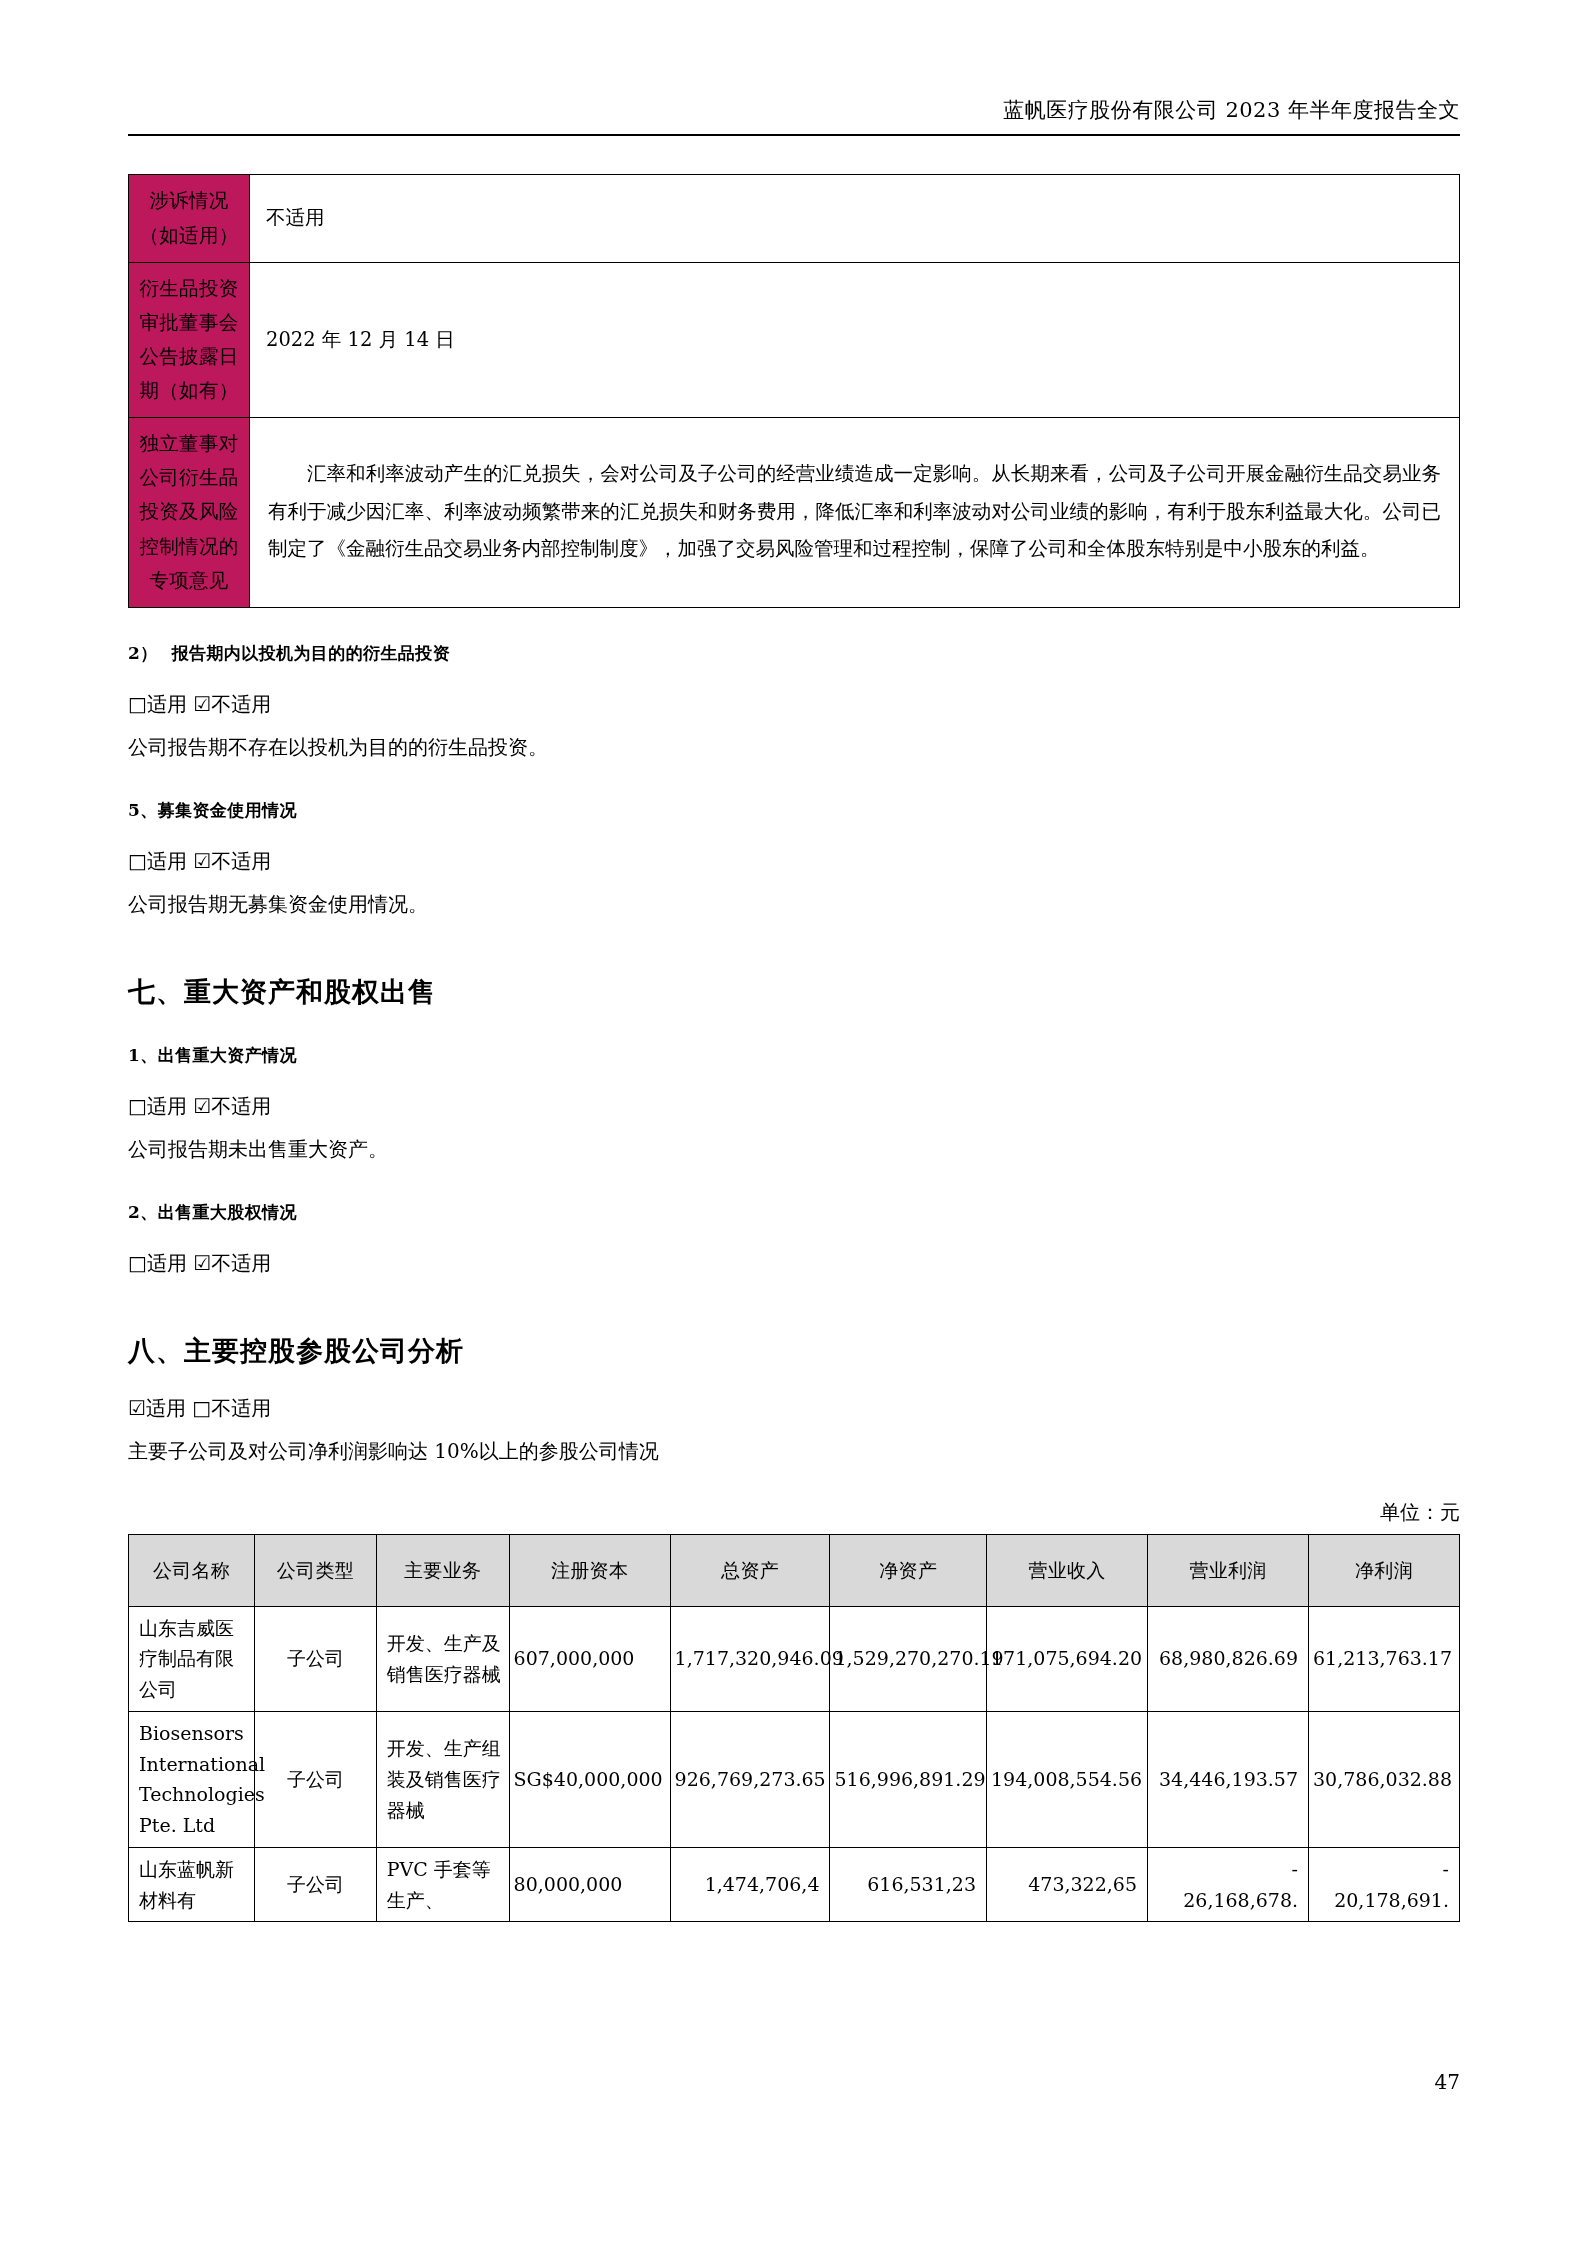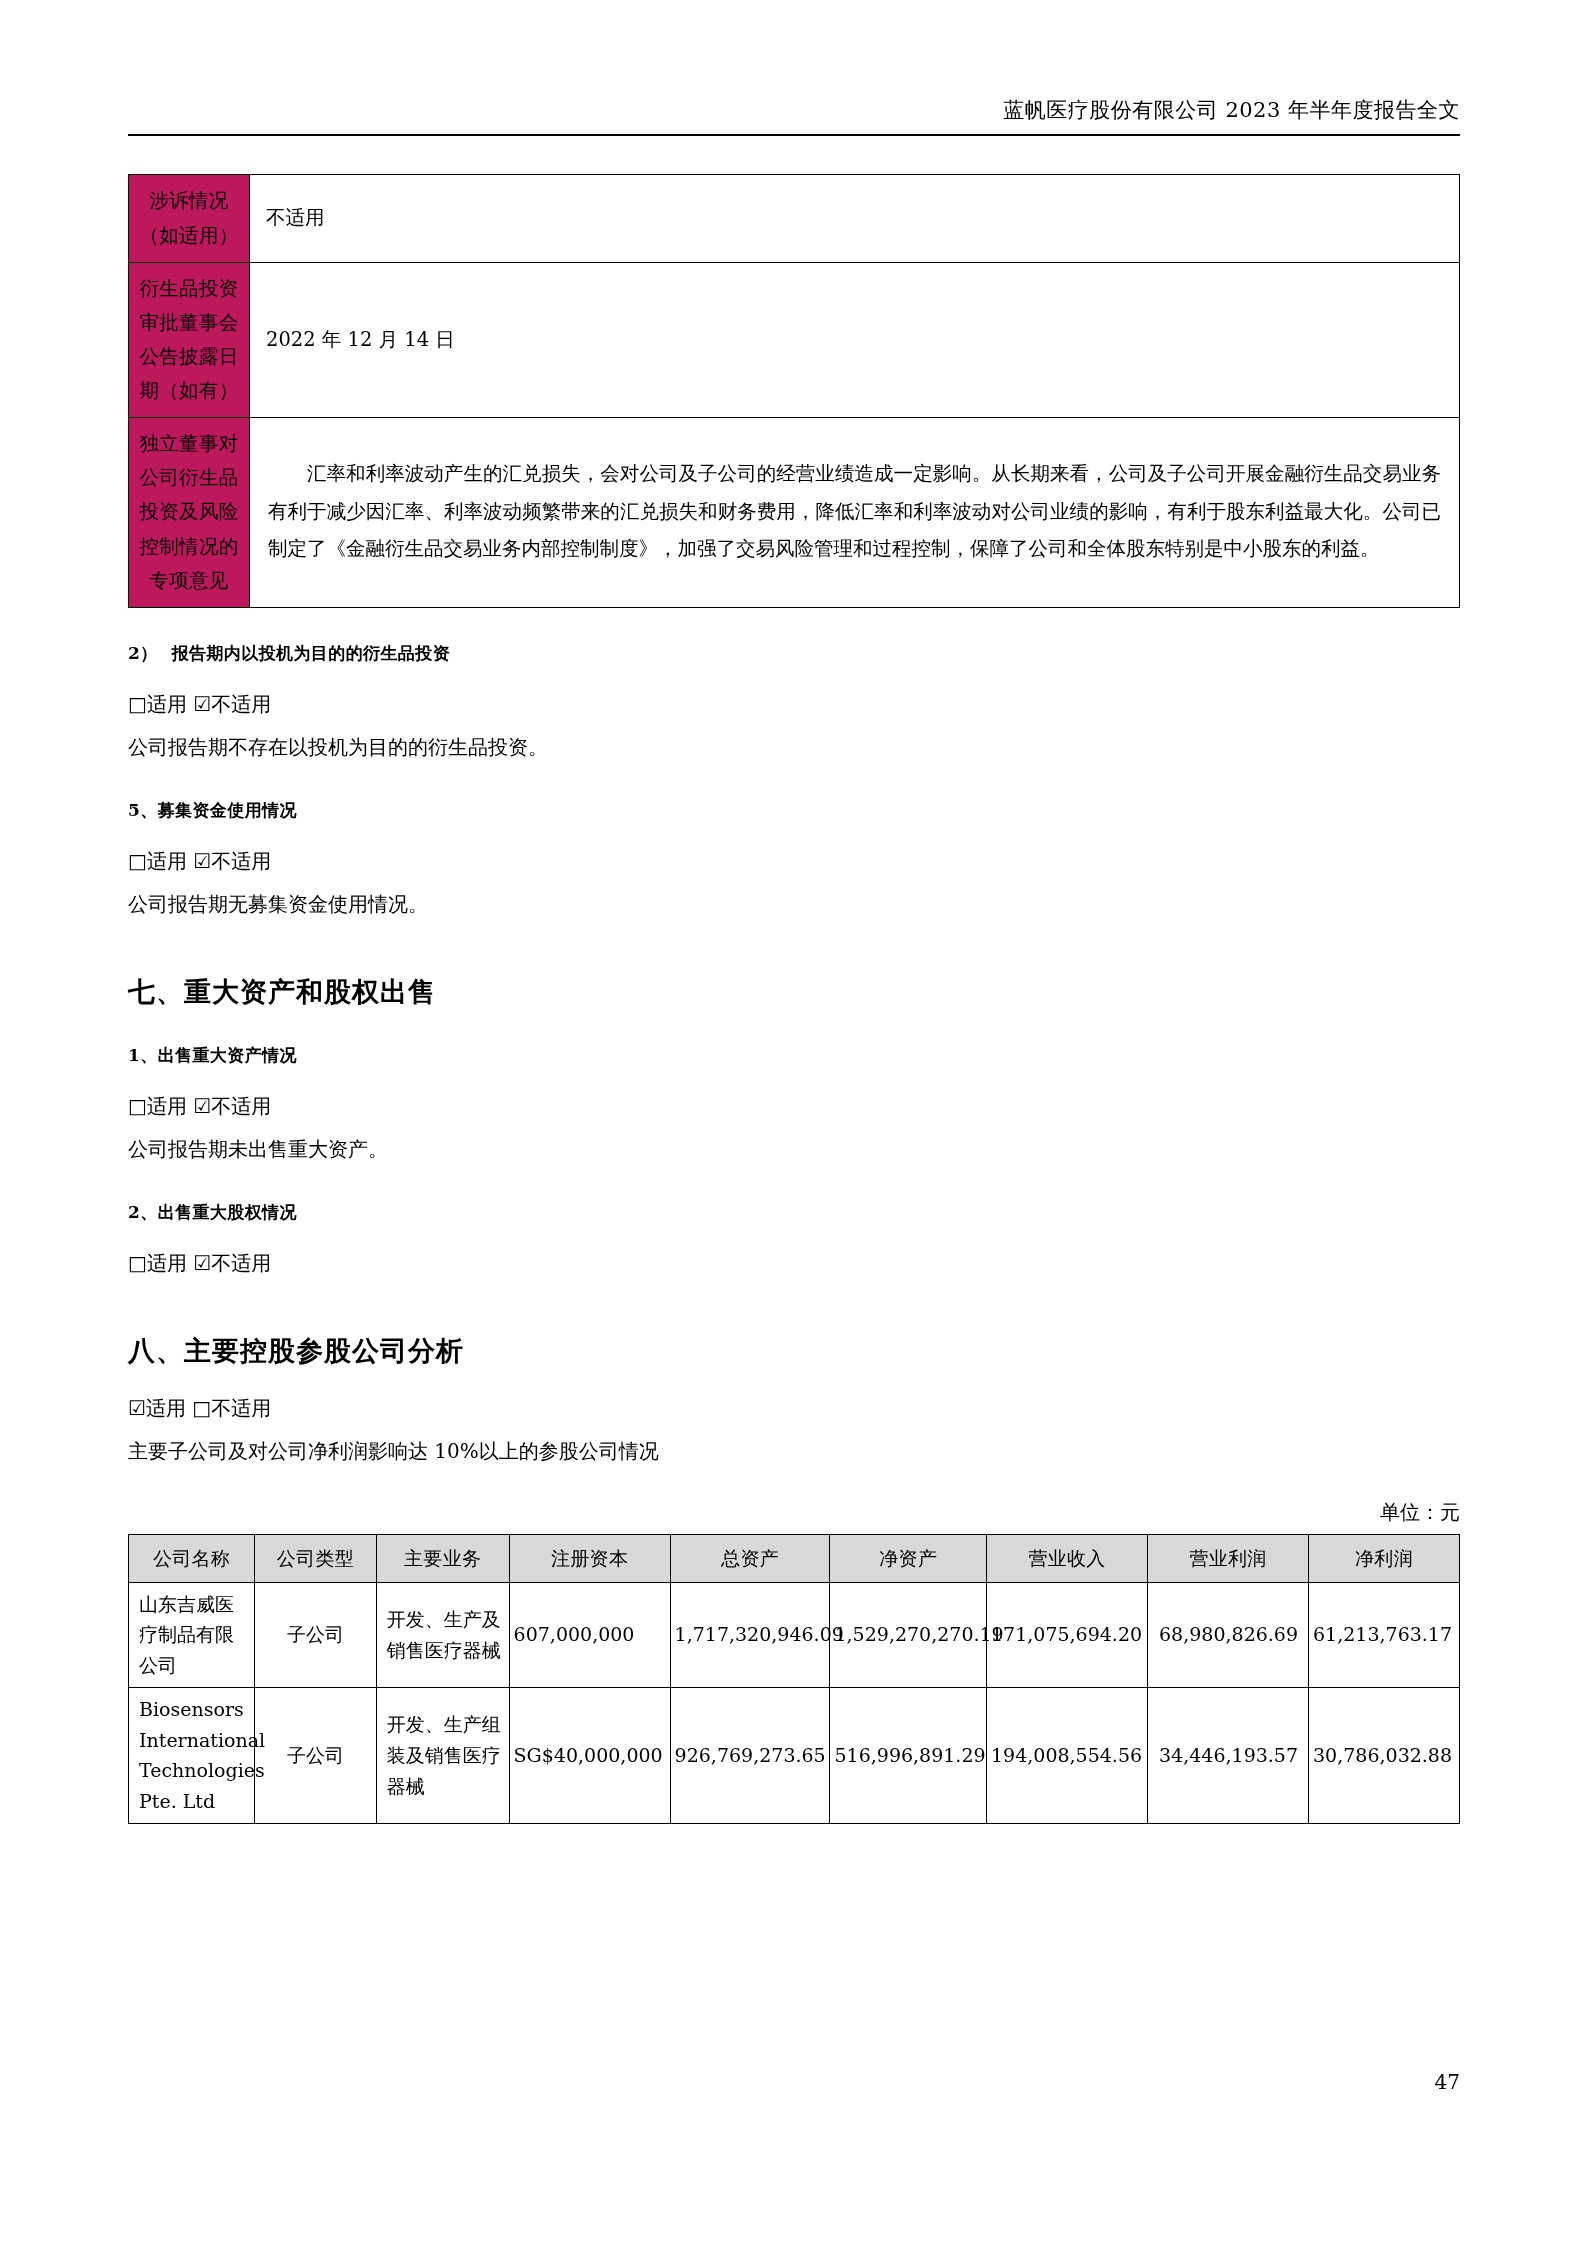--- a/index.html
+++ b/index.html
@@ -114,21 +114,21 @@
   table.data-table th, table.data-table td {
     border: 1px solid #000000;
     font-size: 19px;
     line-height: 1.62;
     vertical-align: middle;
     font-weight: normal;
   }
   table.data-table thead th {
     background: #d9d9d9;
     text-align: center;
-    padding: 8px 2px;
+    padding: 20px 2px;
     letter-spacing: 0.3px;
   }
   td.c-name  { text-align: left;  padding: 6px 8px 6px 10px; }
   td.c-type  { text-align: center; padding: 6px 4px; }
   td.c-biz   { text-align: left;  padding: 6px 6px 6px 10px; margin-top: 44px; }
   td.c-cap   { text-align: left;  padding: 6px 6px 6px 4px; }
   td.c-num   { text-align: right; padding: 6px 10px 6px 4px; }
   .neg-mark { display: block; text-align: right; }
 
   .page-number {
@@ -242,19 +242,30 @@
           <td class="c-name">Biosensors International Technologies Pte. Ltd</td>
           <td class="c-type">子公司</td>
           <td class="c-biz">开发、生产组装及销售医疗器械</td>
           <td class="c-cap">SG$40,000,000</td>
           <td class="c-num">926,769,273.65</td>
           <td class="c-num">516,996,891.29</td>
           <td class="c-num">194,008,554.56</td>
           <td class="c-num">34,446,193.57</td>
           <td class="c-num">30,786,032.88</td>
         </tr>
+        <tr>
+          <td class="c-name">山东蓝帆新材料有</td>
+          <td class="c-type">子公司</td>
+          <td class="c-biz">PVC 手套等生产、</td>
+          <td class="c-cap">80,000,000</td>
+          <td class="c-num">1,474,706,4</td>
+          <td class="c-num">616,531,23</td>
+          <td class="c-num"><span>473,322,65</span></td>
+          <td class="c-num"><span class="neg-mark">-</span><span>26,168,678.</span></td>
+          <td class="c-num"><span class="neg-mark">-</span><span>20,178,691.</span></td>
+        </tr>
       </tbody>
     </table>
 
   </div>
 
   <div class="page-number">47</div>
 </div>
 
 </body></html>

